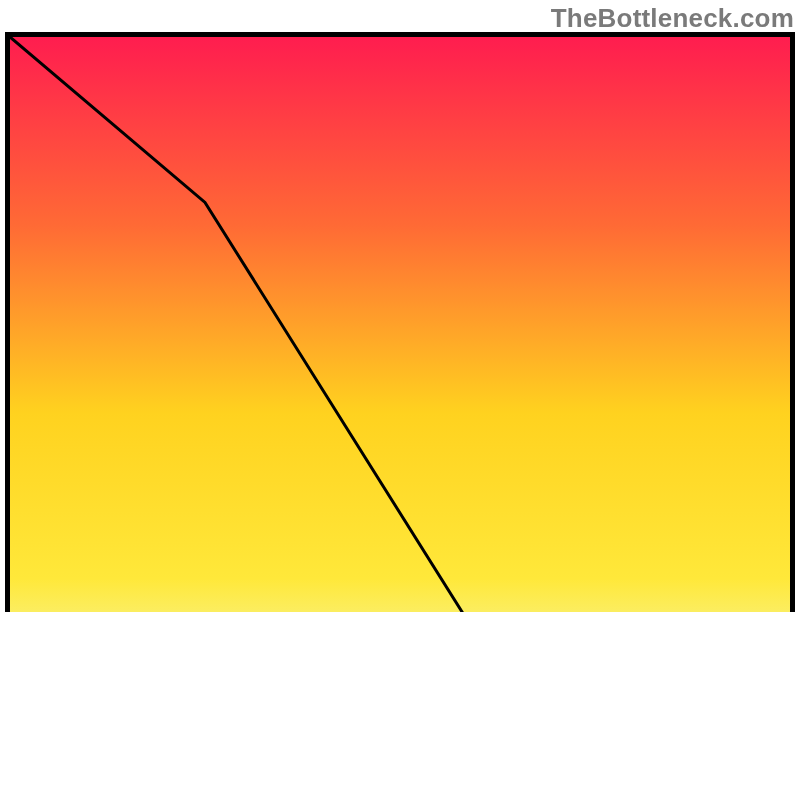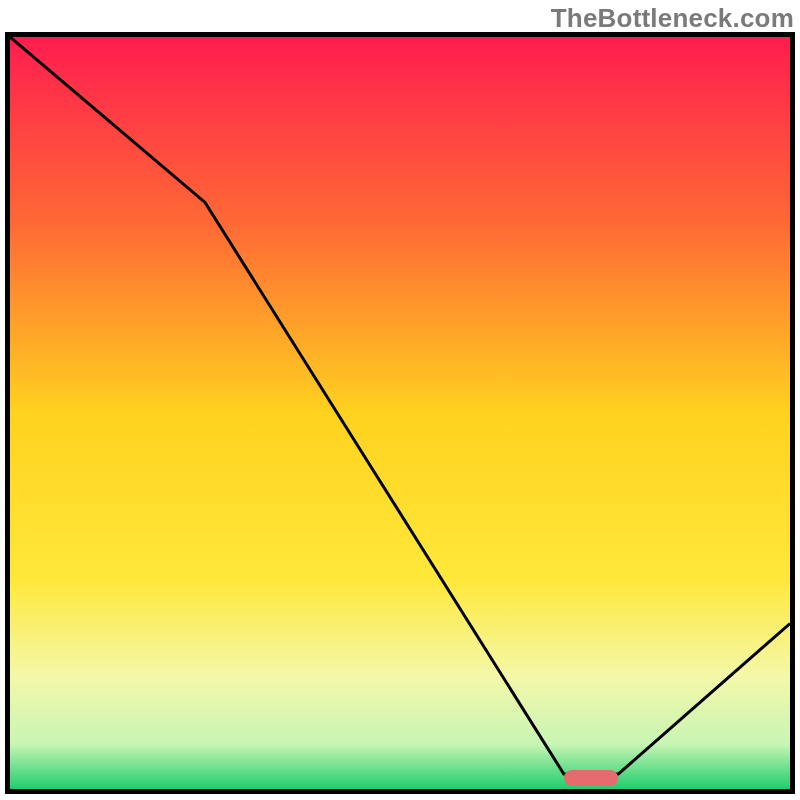--- a/index.html
+++ b/index.html
@@ -6,21 +6,21 @@
     margin: 0;
     padding: 0;
     width: 800px;
     height: 800px;
     background: #ffffff;
     font-family: Arial, Helvetica, sans-serif;
   }
   .stage {
     position: relative;
     width: 800px;
-    height: 800px;
+    height: 612px;
     overflow: hidden;
   }
   .watermark {
     position: absolute;
     top: 3px;
     right: 6px;
     font-size: 26px;
     font-weight: 600;
     color: #7a7a7a;
     letter-spacing: 0.2px;

